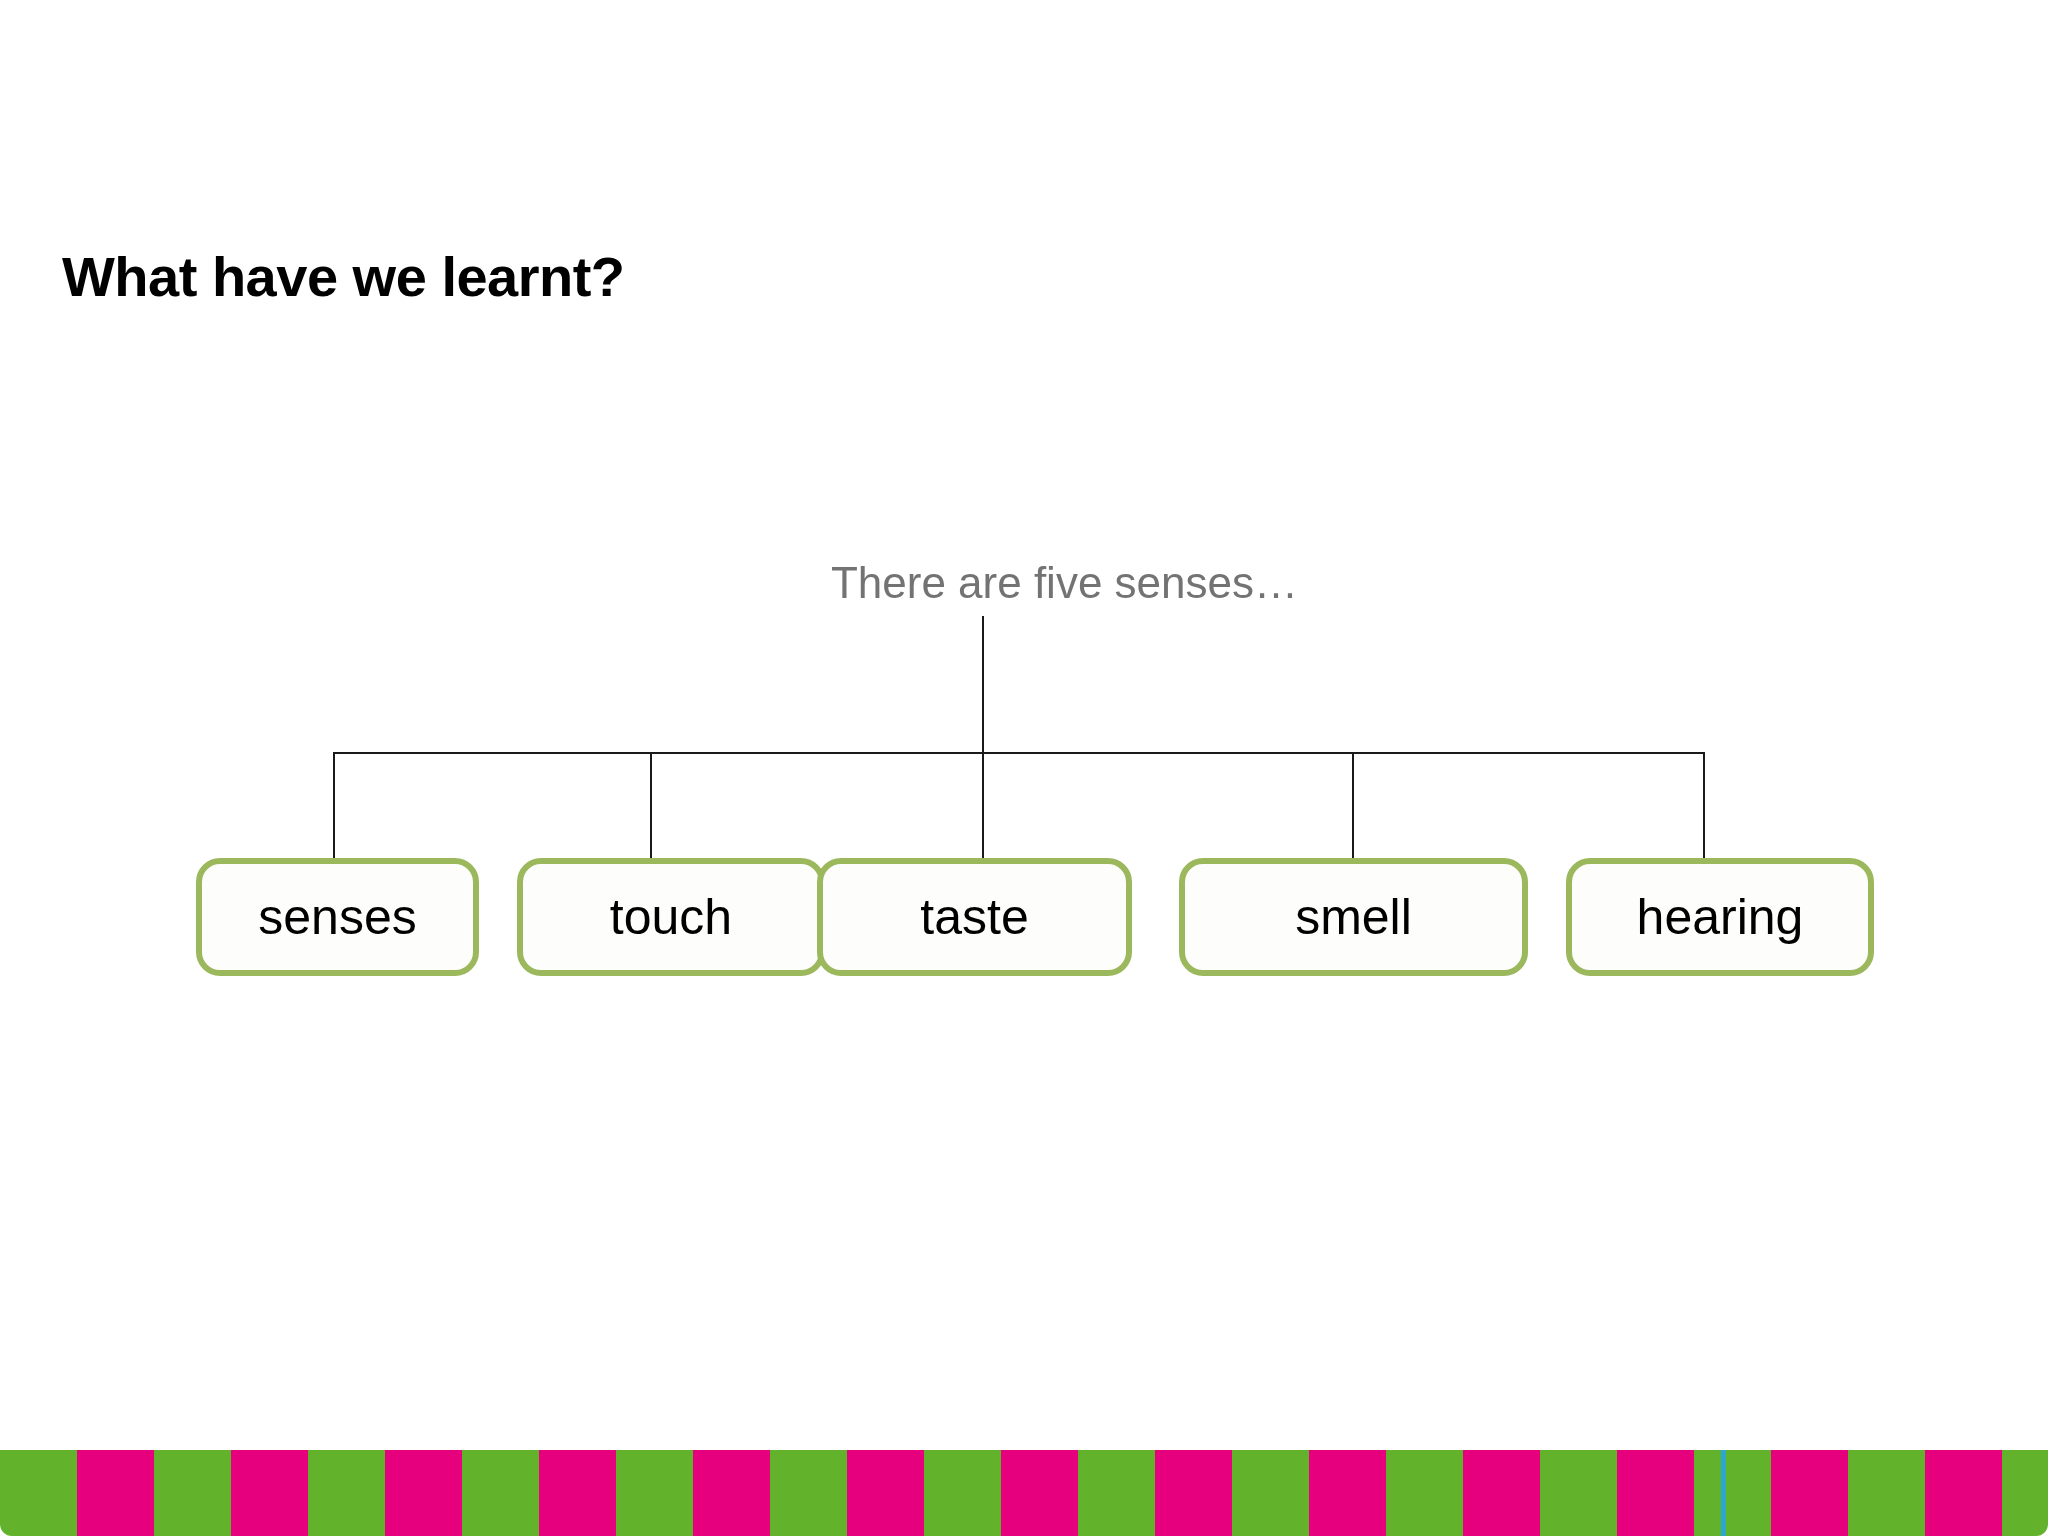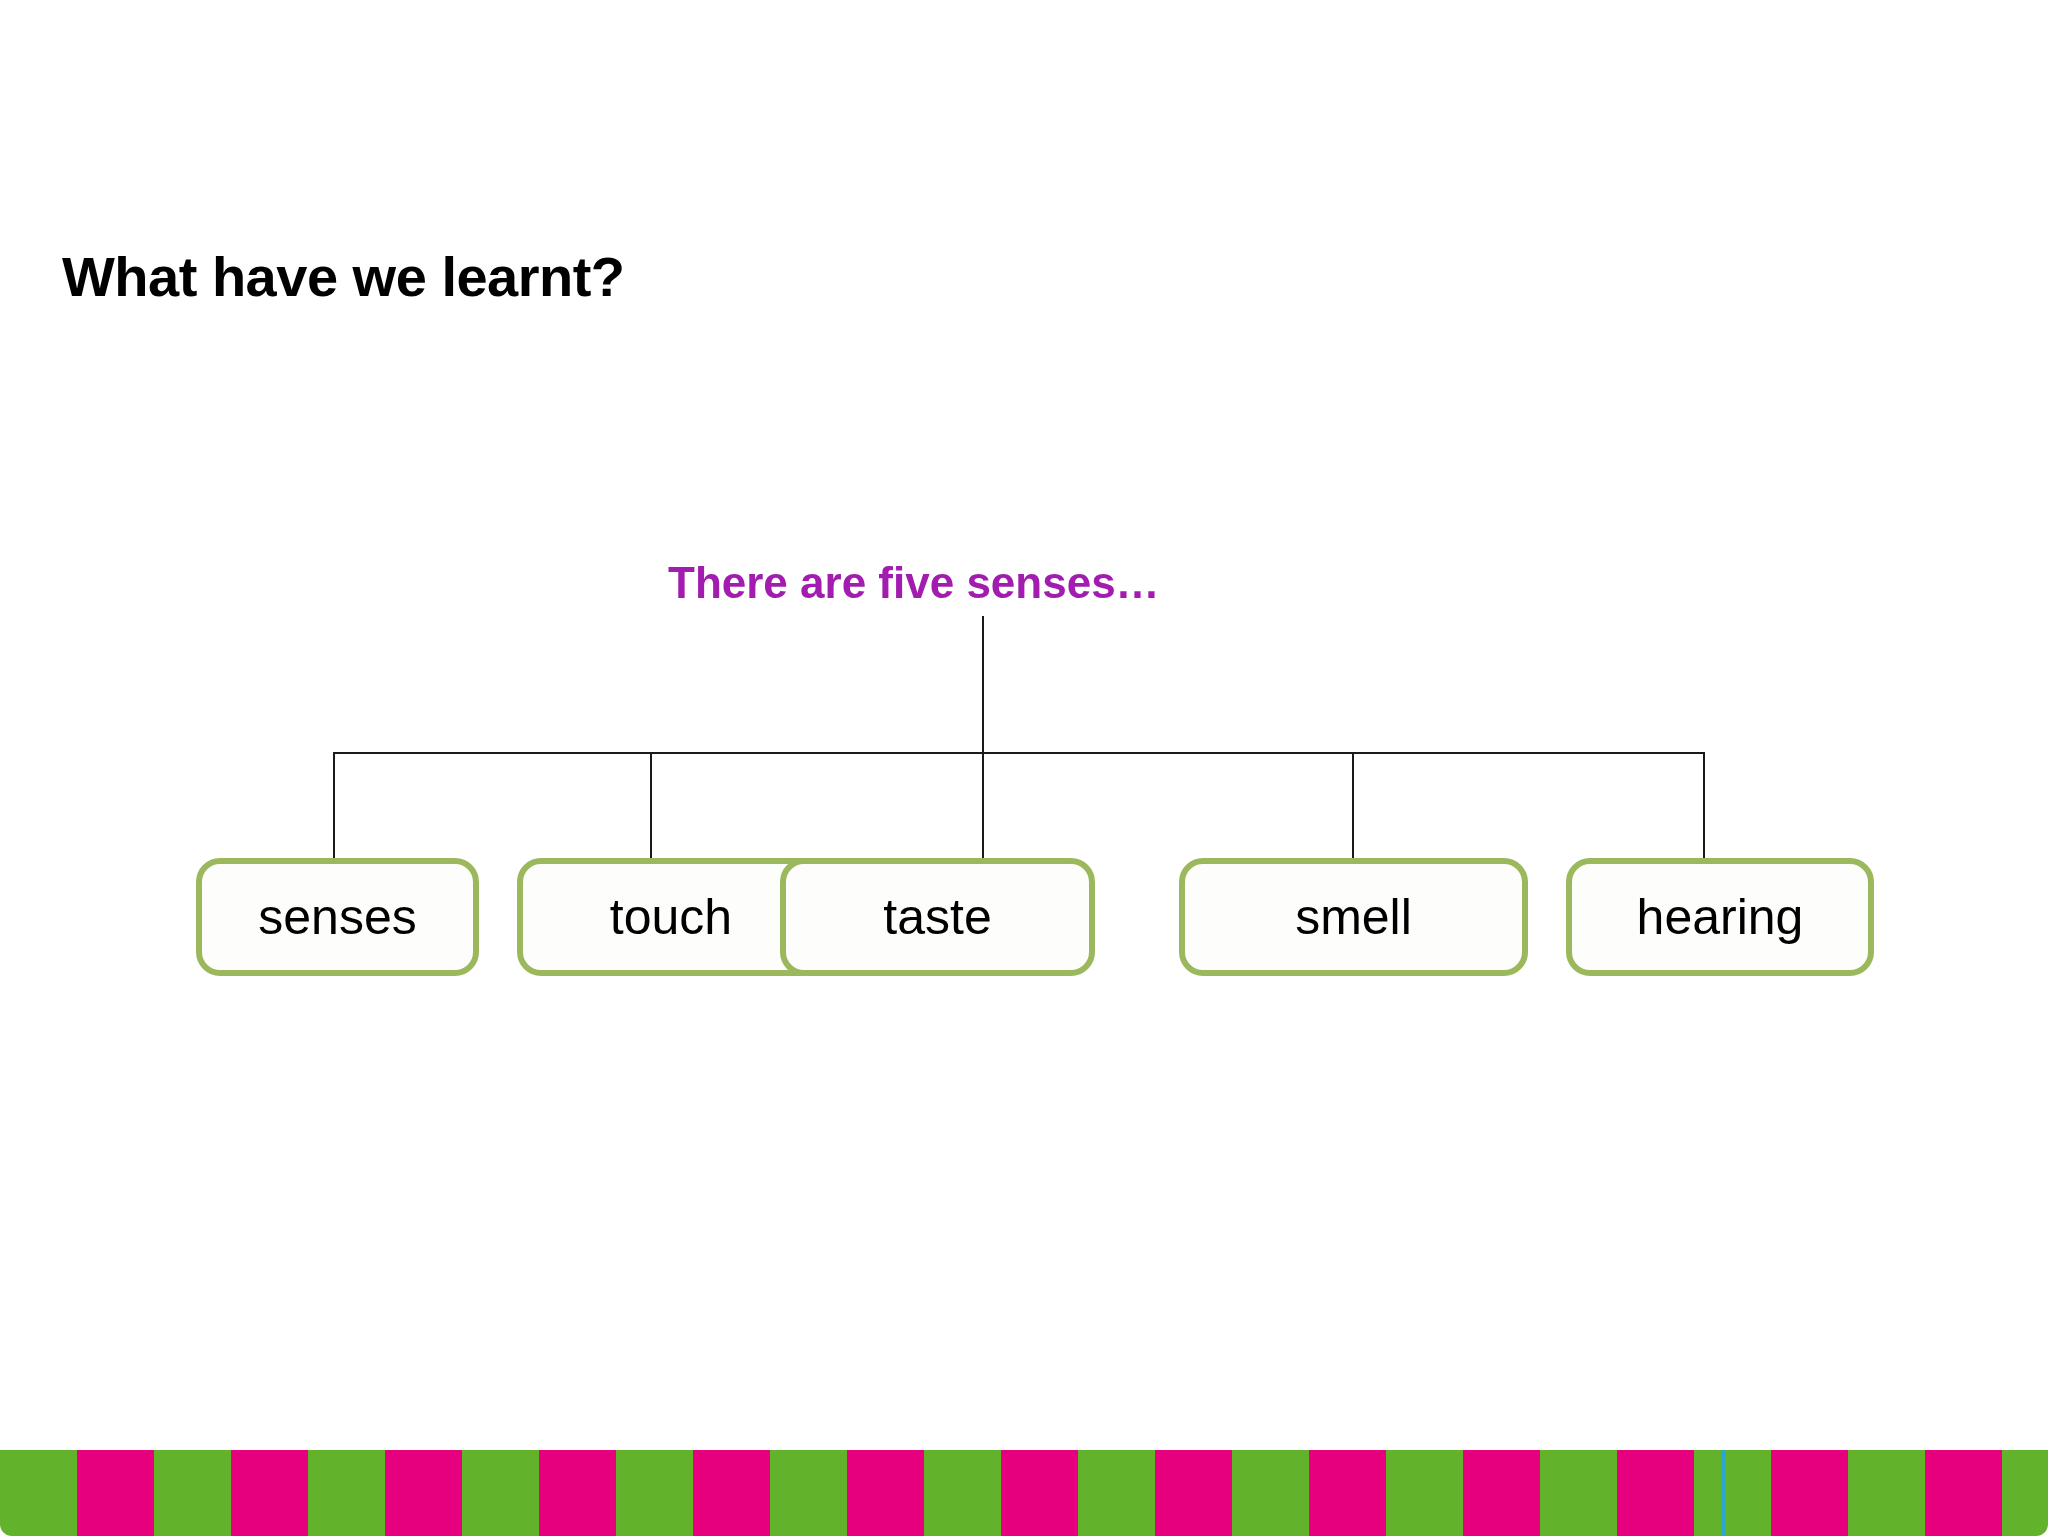--- a/index.html
+++ b/index.html
@@ -37,24 +37,24 @@
     left: 0;
     top: 0;
     width: 2048px;
     height: 1536px;
   }
   #diagram-root-label {
     position: absolute;
     left: 668px;
     top: 558px;
     width: 630px;
-    text-align: left;
+    text-align: right;
     font-size: 44px;
-    font-weight: bold;
-    color: #a21caf;
+    font-weight: normal;
+    color: #737373;
     white-space: nowrap;
   }
 
   
   .conn {
     position: absolute;
     background: #1a1a1a;
   }
   .conn-v { width: 2px; }
   .conn-h { height: 2px; }
@@ -125,21 +125,21 @@
     <div class="conn conn-v" style="left:1703px; top:752px; height:107px;"></div>
 
     <div class="leaf-box" style="left:196px; width:283px;">
       <span class="leaf-label">senses</span>
     </div>
 
     <div class="leaf-box" style="left:517px; width:308px;">
       <span class="leaf-label">touch</span>
     </div>
 
-    <div class="leaf-box" style="left:780px; width:315px;">
+    <div class="leaf-box" style="left:817px; width:315px;">
       <span class="leaf-label">taste</span>
     </div>
 
     <div class="leaf-box" style="left:1179px; width:349px;">
       <span class="leaf-label">smell</span>
     </div>
 
     <div class="leaf-box" style="left:1566px; width:308px;align-items:center;">
       <span class="leaf-label">hearing</span>
     </div>

